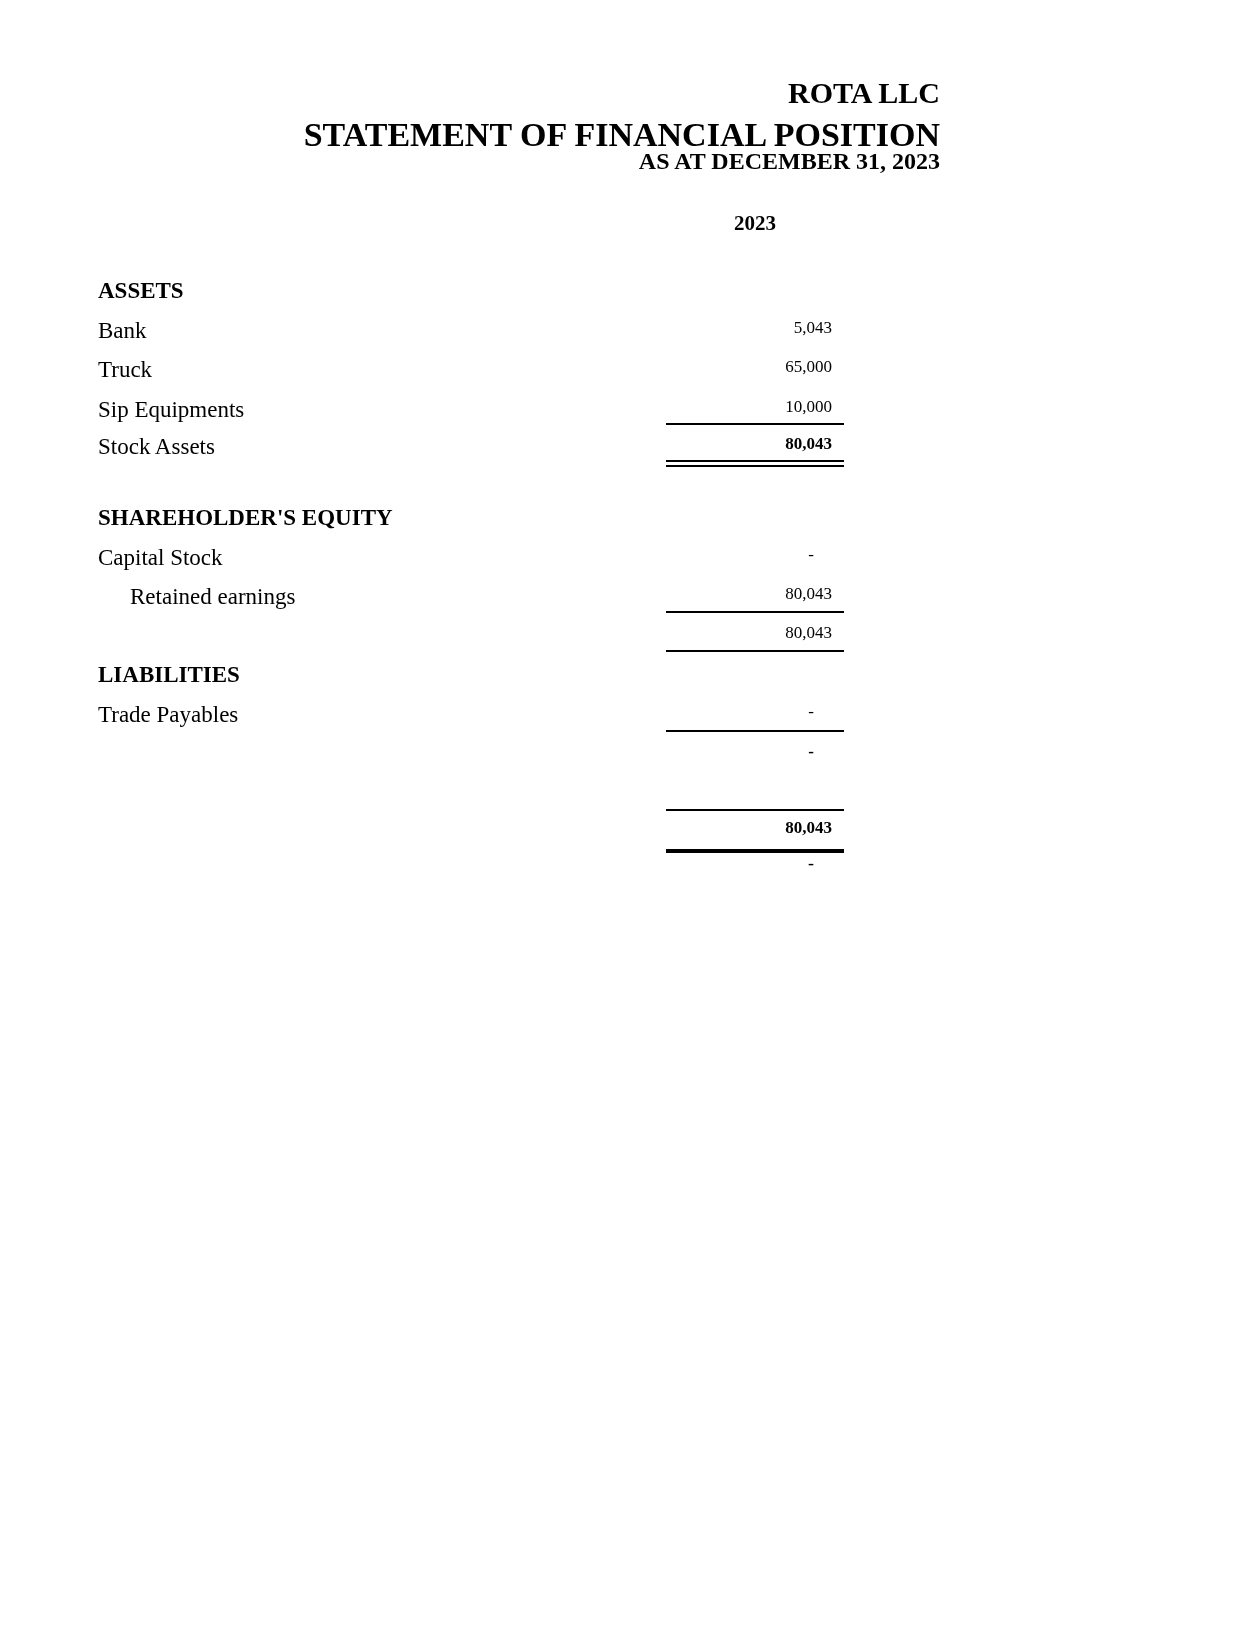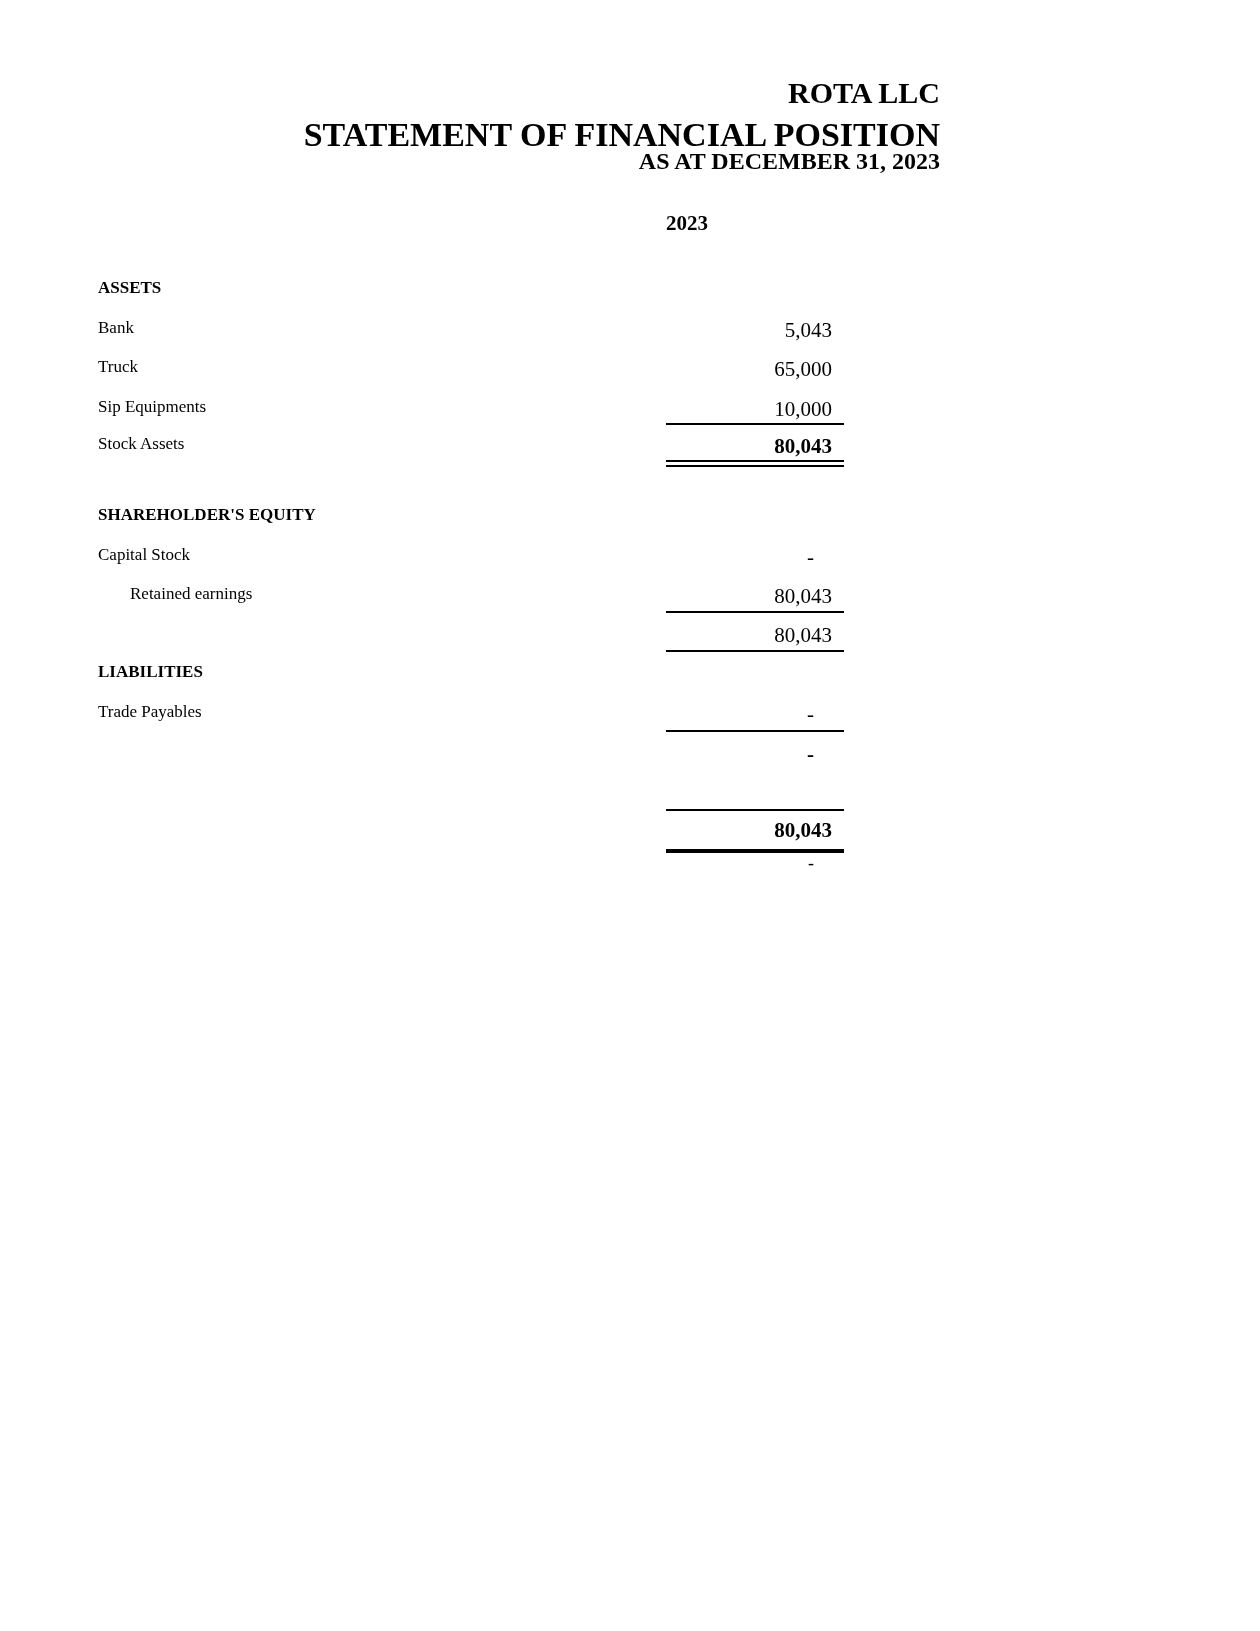--- a/index.html
+++ b/index.html
@@ -25,37 +25,38 @@
     }
     .title.company { top: 76px; font-size: 30px; }
     .title.statement { top: 116px; font-size: 34px; }
     .title.date { top: 148px; font-size: 24px; }
 
     .col-head {
       position: absolute;
       top: 211px;
       left: 666px;
       width: 178px;
+      text-align: center;
       font-weight: bold;
       font-size: 21px;
     }
     .label {
       position: absolute;
       left: 98px;
-      font-size: 17px;
+      font-size: 23px;
       white-space: nowrap;
       text-align: center;
     }
     .label.section { font-weight: bold; }
     .amount {
       position: absolute;
       left: 666px;
       width: 166px;
       text-align: right;
-      font-size: 21px;
+      font-size: 17px;
       white-space: nowrap;
     }
     .amount.bold { font-weight: bold; }
     .amount.dash { width: 148px; }
     .rule {
       position: absolute;
       left: 666px;
       width: 178px;
       height: 0;
       border-top: 2px solid #000;

